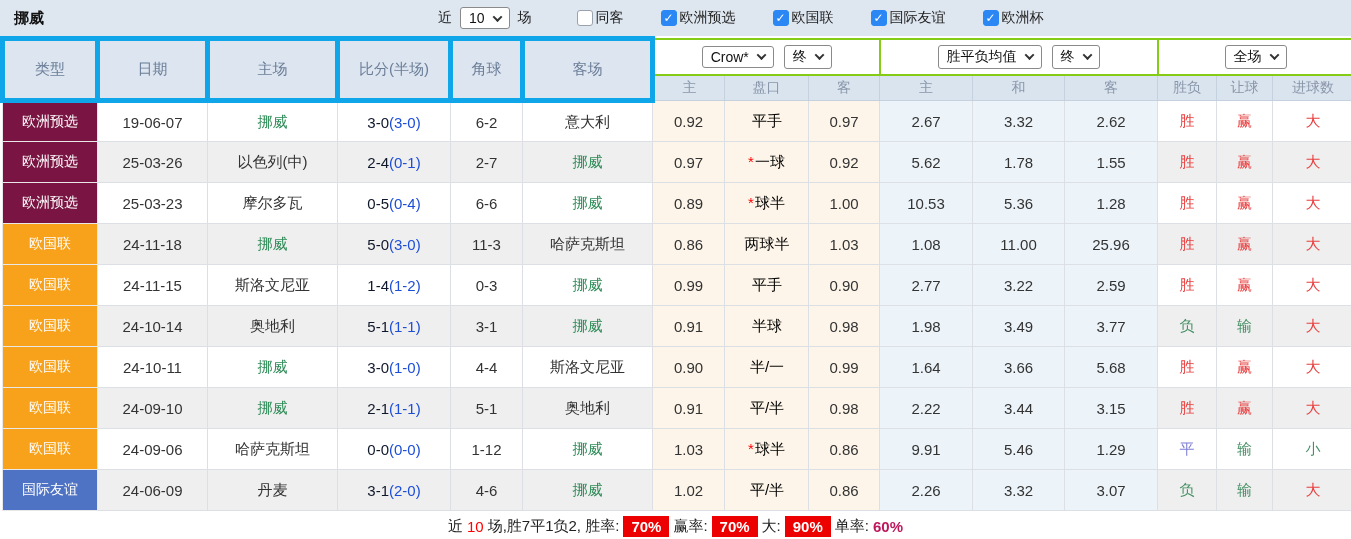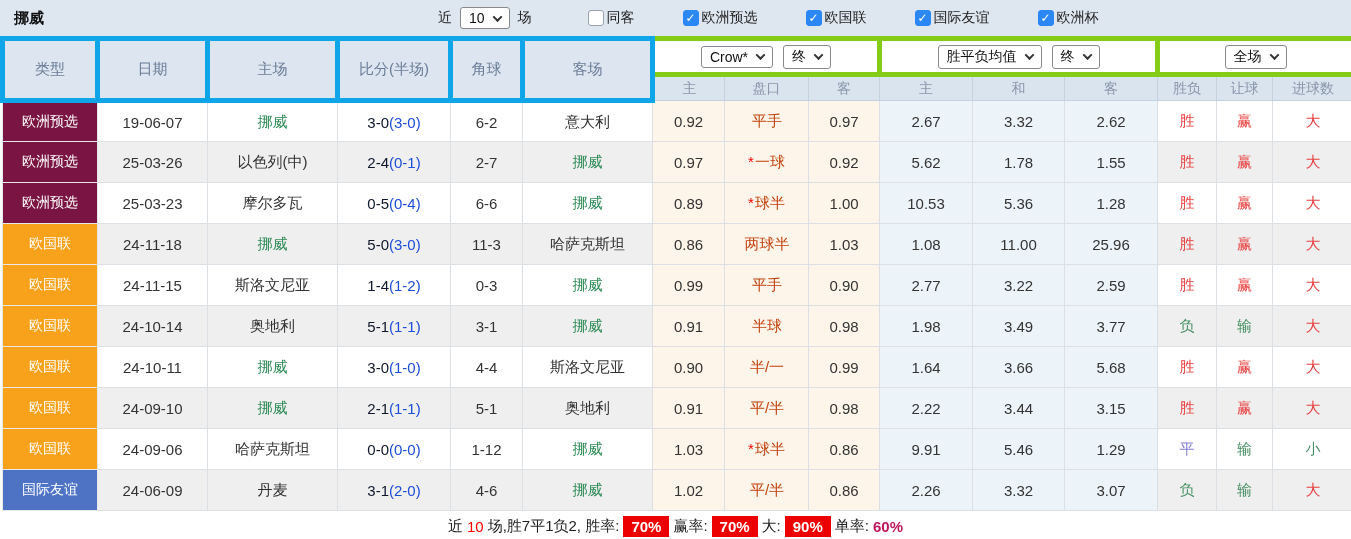--- a/index.html
+++ b/index.html
@@ -5,50 +5,50 @@
   * { margin:0; padding:0; box-sizing:border-box; }
   html,body { width:1351px; height:539px; background:#fff; font-family:"Liberation Sans","DejaVu Sans",sans-serif; overflow:hidden; }
 
   
   .topbar { height:36px; background:#dee6f0; display:flex; align-items:center; padding-left:14px; }
   .topbar .title { font-size:15px; font-weight:bold; color:#111; }
   .controls { display:flex; align-items:center; margin-left:392px; gap:6px; font-size:14px; color:#222; }
   .controls .lbl { margin:0 2px; }
   .sel { display:inline-flex; align-items:center; gap:9px; background:#fff; border:1px solid #8a8a8a; border-radius:3px; padding:2px 8px; font-size:14px; color:#111; cursor:default; }
   .sel .chev { width:7px; height:7px; border-right:2px solid #333; border-bottom:2px solid #333; transform:rotate(45deg) translate(-1px,-1px); }
-  .filter-item { display:inline-flex; align-items:center; gap:3px; margin-left:24px;padding-left:24px; }
+  .filter-item { display:inline-flex; align-items:center; gap:3px; margin-left:13px;padding-left:24px; }
   .cb { width:16px; height:16px; border-radius:3px; border:1px solid #9aa2ad; background:#fff; display:inline-flex; align-items:center; justify-content:center; font-size:12px; color:#fff; }
   .cb.checked { background:#2b87f3; border-color:#2b87f3; }
   .cb.checked::after { content:"✓"; font-weight:bold; line-height:1; }
 
   
   table { width:1351px; table-layout:fixed; border-collapse:collapse; }
   th,td { overflow:hidden; white-space:nowrap; text-align:center; }
 
   tr.hdr-1 { height:36px; }
   tr.hdr-2 { height:26px; }
   th.h-main { background:#dce5f0; color:#6b7d97; font-size:15px; font-weight:normal; border:5px solid #0ea5e9; }
-  td.select-band { background:#fff; border:5px solid #84cc16;margin-top:39px; }
+  td.select-band { background:#fff; border:2px solid #84cc16;margin-top:39px; }
   td.select-band .band-inner { display:flex; align-items:center; justify-content:center; gap:10px; }
   th.h-sub { background:#dae4ef; color:#8a96aa; font-size:14px; font-weight:normal; border:1px solid #c6d1df; }
 
   tbody tr { height:41px; }
   tbody td { font-size:15px; color:#333; border:1px solid #dcdfe4; background:#fff; }
   tbody tr:nth-child(even) td { background:#efefef; }
   tbody td.cream { background:#fdf5e9 !important; }
   tbody td.blue-col { background:#ecf4fa !important; }
   td.t-type { color:#fff; font-size:14px; border-color:#e8e8e8; }
   td.t-maroon { background:#7a1543 !important; }
   td.t-orange { background:#f8a21c !important; }
   td.t-blue   { background:#4e73c4 !important; }
 
   .team-green { color:#2e8b57; }
   .score-main { color:#0f172a; }
   .score-half { color:#1d4ed8; }
-  .hand-text { color:#c2410c;text-align:center; }
+  .hand-text { color:#000000;text-align:center; }
   .star { color:#f00; font-style:normal; margin-right:1px; }
   .clr-red { color:#e84040; }
   .clr-green { color:#458f63; }
   .clr-blue { color:#7f7fd5; }
 
   
   .footer { height:31px; display:flex; align-items:center; justify-content:center; gap:4px; font-size:15px; color:#222; background:#fff; }
   .footer .red-text { color:#f00; }
   .footer .badge { background:#ec0000; color:#fff; font-weight:bold; padding:2px 8px; }
   .footer .blue-text { color:#be185d; font-weight:bold; }

